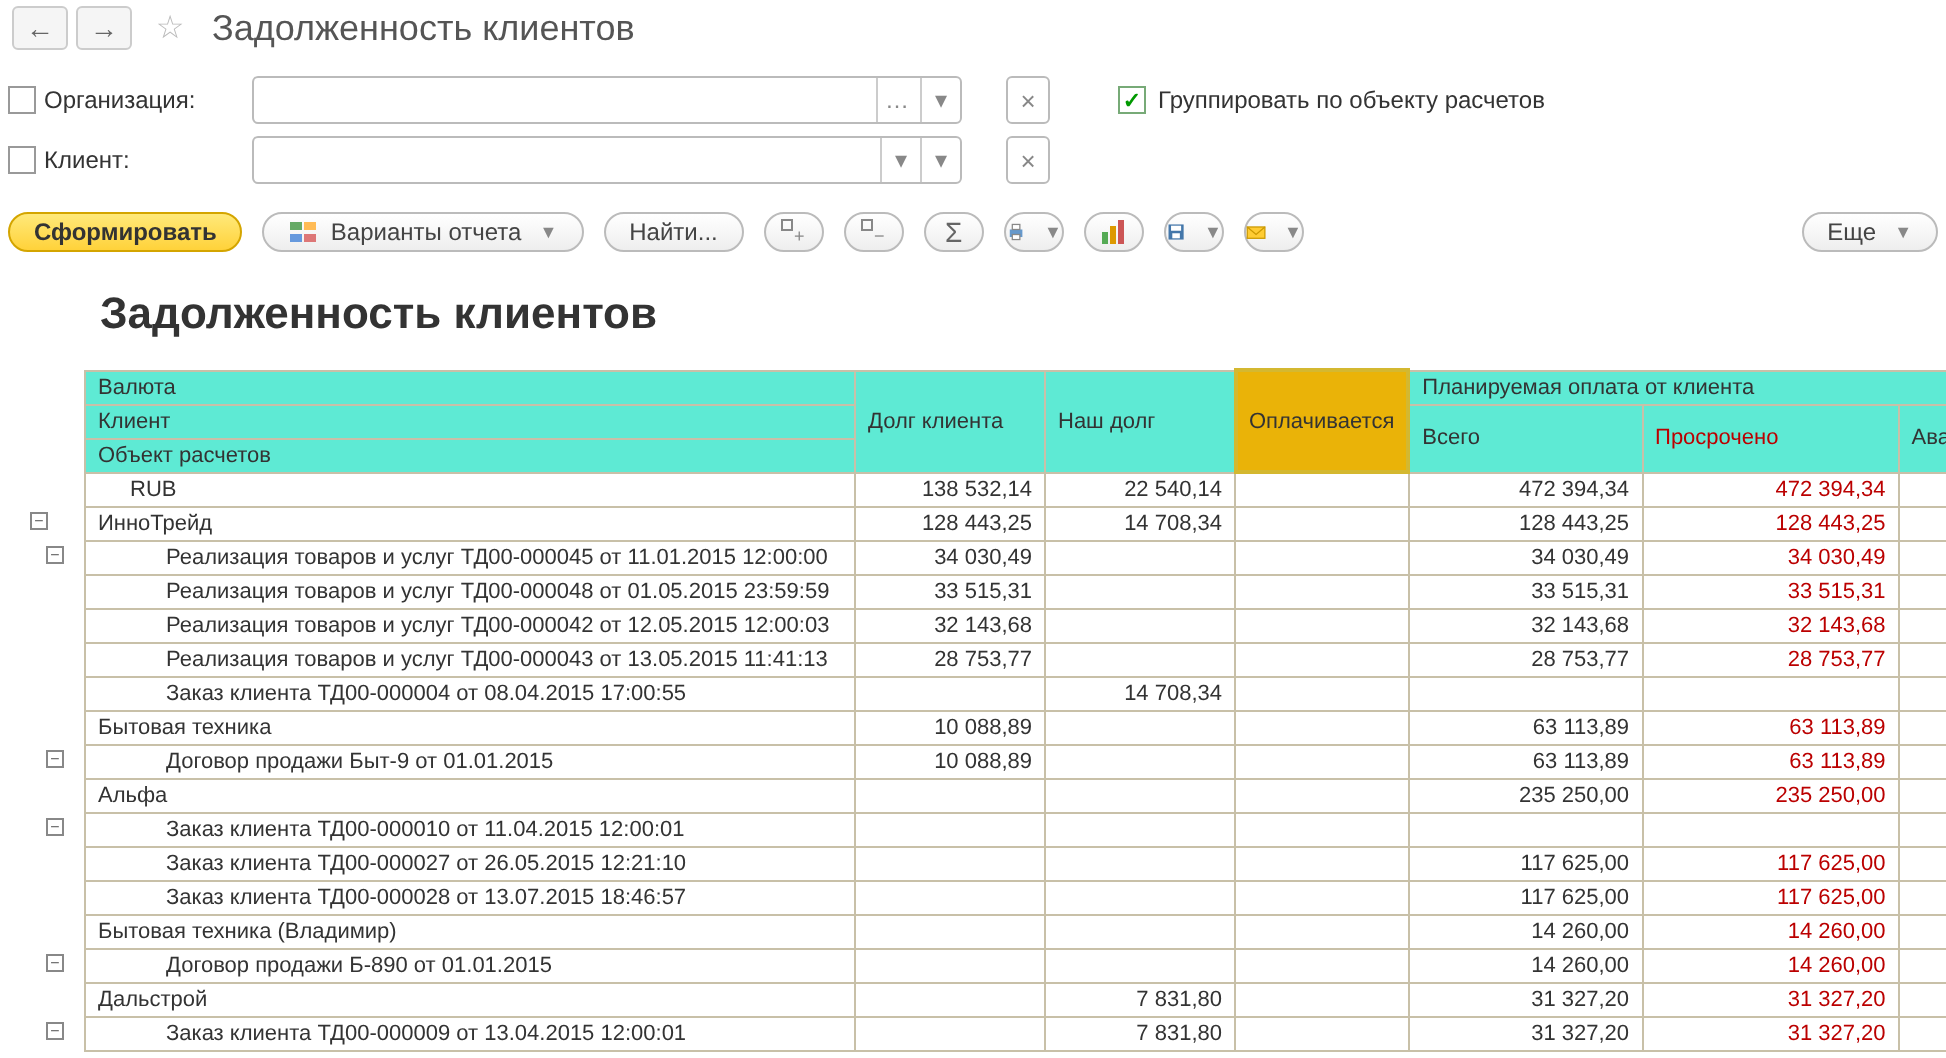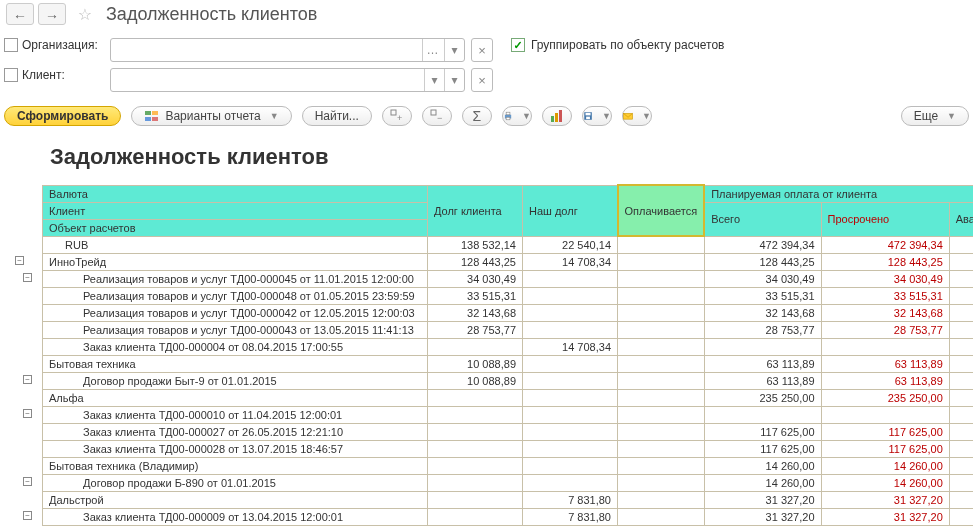--- a/index.html
+++ b/index.html
@@ -2,21 +2,21 @@
 <html><head>
 <meta charset="utf-8">
 <style>
 *{box-sizing:border-box;margin:0;padding:0;font-family:Arial,sans-serif}
 body{background:#fff;font-size:12px;color:#333;width:973px;overflow:hidden}
 .titlebar{display:flex;align-items:center;padding:4px 6px;gap:4px;height:28px}
 .nav-btn{width:28px;height:22px;border:1px solid #ccc;background:#f5f5f5;border-radius:3px;display:flex;align-items:center;justify-content:center;cursor:pointer;font-size:14px;color:#666}
 .star-icon{width:22px;height:22px;display:flex;align-items:center;justify-content:center;color:#bbb;font-size:16px;margin-left:4px}
 .page-title{font-size:18px;color:#555;margin-left:6px}
 .filters{padding:10px 4px 0 4px}
-.filter-row{display:flex;align-items:flex-start;margin-bottom:6px;gap:6px}
+.filter-row{display:flex;align-items:center;margin-bottom:6px;gap:22px}
 .chk{width:14px;height:14px;border:1px solid #999;background:#fff;display:inline-block;margin-right:4px;vertical-align:middle}
 .filter-label{width:100px;display:flex;align-items:center}
 .filter-input{width:355px;height:24px;border:1px solid #bbb;border-radius:3px;position:relative}
 .filter-dots{position:absolute;right:22px;top:0;width:20px;height:100%;display:flex;align-items:center;justify-content:center;color:#888;border-left:1px solid #ccc}
 .filter-dd{position:absolute;right:0;top:0;width:20px;height:100%;display:flex;align-items:center;justify-content:center;color:#888;border-left:1px solid #ccc}
 .clear-btn{width:22px;height:24px;border:1px solid #bbb;border-radius:3px;background:#fff;display:flex;align-items:center;justify-content:center;color:#888;font-size:13px}
 .group-chk{display:flex;align-items:center;margin-left:12px}
 .group-chk .box{width:14px;height:14px;border:1px solid #7a7;background:#fff;display:flex;align-items:center;justify-content:center;margin-right:6px;color:#090;font-size:11px;font-weight:bold}
 .toolbar{display:flex;gap:10px;padding:8px 4px;align-items:center}
 .btn{height:20px;border:1px solid #bbb;border-radius:13px;background:linear-gradient(#fff,#eee);padding:0 12px;display:flex;align-items:center;gap:5px;cursor:pointer;font-size:12px;color:#444}
@@ -27,21 +27,21 @@
 .spacer{flex:1}
 .report-area{display:flex}
 .tree-gutter{width:42px;flex-shrink:0;padding-top:118px}
 .tree-ctrl{display:flex;justify-content:flex-end;align-items:center;height:17px;padding-right:2px}
 .treesq{width:9px;height:9px;border:1px solid #888;font-size:8px;line-height:7px;text-align:center;color:#666;background:#fff;cursor:pointer}
 .report{flex:1;padding:6px 0 0 0;overflow:hidden}
 .rep-title{font-size:22px;font-weight:bold;margin:4px 0 14px 8px}
 table{border-collapse:collapse;width:1050px}
 td,th{border:1px solid #c8c0a8;padding:2px 6px;font-size:11px;text-align:left;height:17px;white-space:nowrap}
 th{background:#5eead4;font-weight:normal}
-.sel{border:2px solid #d4b830!important;background:#86efac}
+.sel{border:2px solid #d4b830!important;background:#eab308}
 td.num{text-align:right}
 td.red{color:#b00}
 tr.lvl1 td:first-child{padding-left:22px}
 tr.lvl2 td:first-child{}
 tr.lvl3 td:first-child{padding-left:40px}
 .colw-name{width:385px}
 .colw-a{width:95px}
 .colw-sel{width:85px}
 </style>
 </head>

